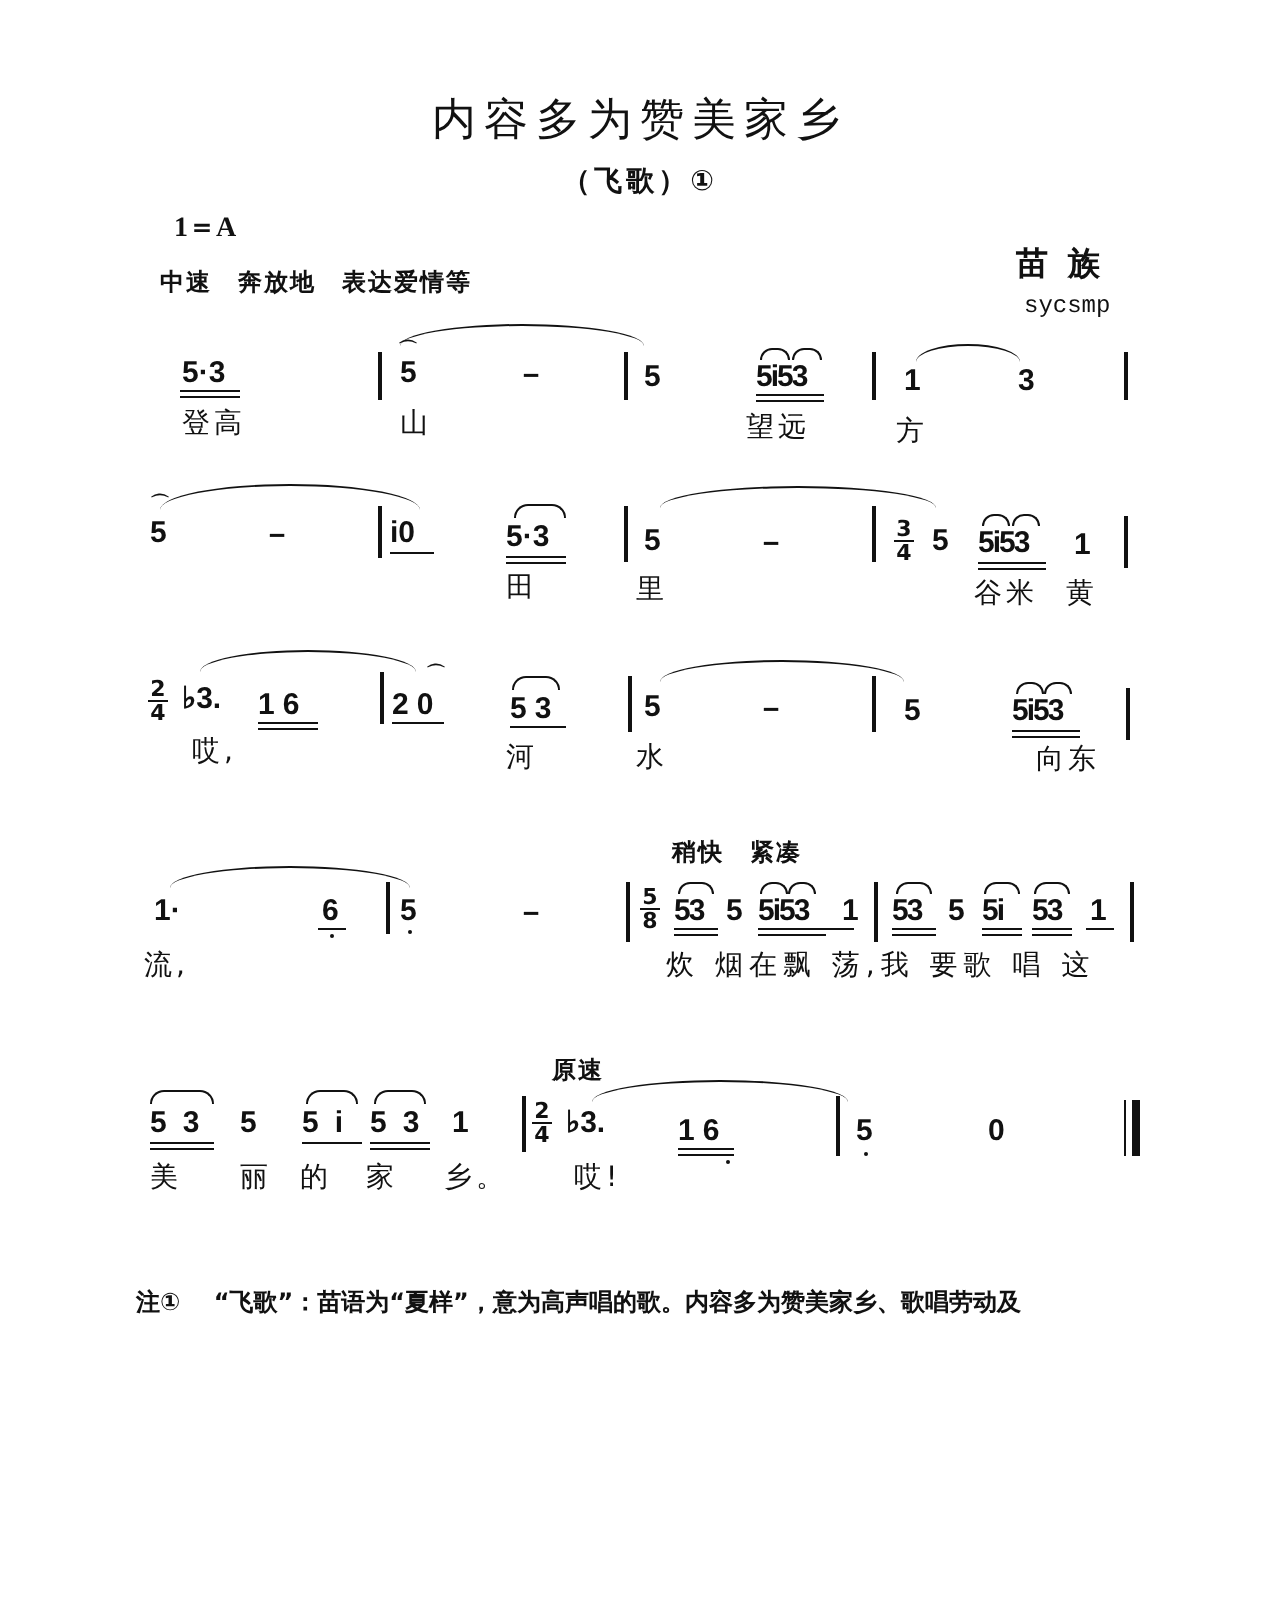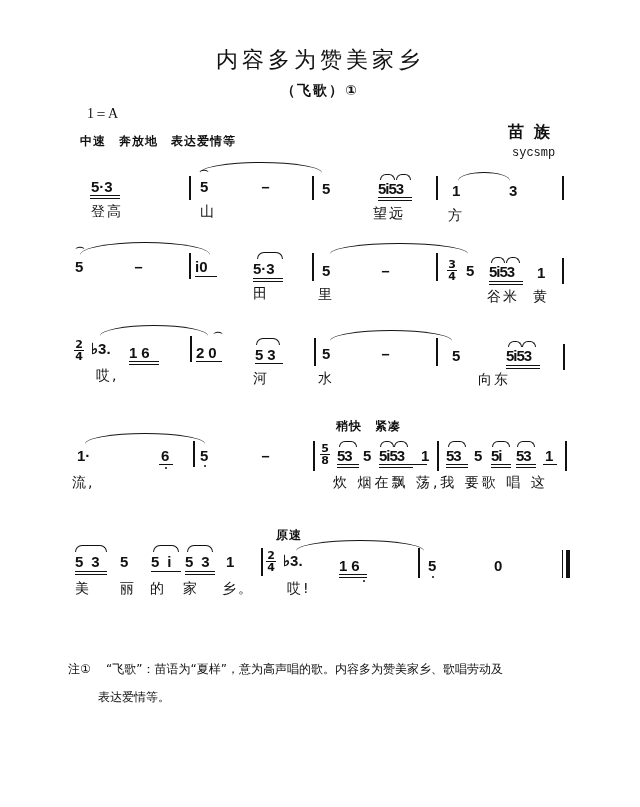--- a/index.html
+++ b/index.html
@@ -1,34 +1,34 @@
 <!DOCTYPE html>
 <html><head>
 <meta charset="utf-8">
 <style>
   html, body { margin:0; padding:0; background:#ffffff; }
   body { width:640px; height:807px; position:relative; overflow:hidden;
          font-family:"DejaVu Sans", sans-serif; color:#111; }
   .abs { position:absolute; }
   .title { left:0; width:640px; top:45px; text-align:center; font-size:22px; letter-spacing:4px; font-family:"DejaVu Serif", serif; }
   .subtitle { left:0; width:640px; top:82px; text-align:center; font-size:14px; font-weight:bold; letter-spacing:2px; }
-  .key { left:87px; top:105px; font-size:14px; font-weight:normal; font-family:"Liberation Serif", serif; }
+  .key { left:87px; top:105px; font-size:14px; font-weight:bold; font-family:"Liberation Serif", serif; }
   .tempo { left:80px; top:133px; font-size:12px; font-weight:bold; letter-spacing:1px; }
   .ethnic { left:508px; top:122px; font-size:16px; font-weight:bold; letter-spacing:10px; }
   .credit { left:512px; top:146px; font-size:12px; font-family:"Liberation Mono", monospace; }
   .note { font-size:15px; font-weight:bold; font-family:"Liberation Sans", sans-serif; white-space:nowrap; }
   .lyric { font-size:14px; white-space:nowrap; letter-spacing:2px; }
   .bar { position:absolute; width:2px; background:#111; }
   .ul { position:absolute; height:1px; background:#111; }
   .slur { position:absolute; border-top:1.5px solid #111; border-radius:50% 50% 0 0 / 100% 100% 0 0; }
   .tie { position:absolute; border:1.5px solid #111; border-bottom:none; border-left-color:#111; border-right-color:#111; border-radius:14px 14px 0 0; }
   .ts { position:absolute; font-size:11px; font-weight:bold; line-height:11px; text-align:center; width:10px; }
   .ts .n { border-bottom:1px solid #111; display:block; }
   .mark { font-size:12px; font-weight:bold; letter-spacing:1px; }
-  .footnote { left:68px; top:655px; font-size:12px; font-weight:normal; line-height:28px; width:520px; }
+  .footnote { left:68px; top:637px; font-size:12px; font-weight:bold; line-height:28px; width:520px; }
   .footnote .l2 { padding-left:30px; display:block; }
   .final-thin { position:absolute; width:1px; background:#111; }
   .final-thick { position:absolute; width:4px; background:#111; }
   .dot { position:absolute; width:2px; height:2px; background:#111; border-radius:1px; }
   .ferm { position:absolute; font-size:10px; font-weight:bold; }
 </style>
 </head>
 <body>
 
 <div class="abs title">内容多为赞美家乡</div>
@@ -119,21 +119,21 @@
   <span class="abs note" style="left:452px;top:347px">5</span>
   <div class="tie" style="left:508px;top:341px;width:12px;height:5px"></div>
   <div class="tie" style="left:522px;top:341px;width:12px;height:5px"></div>
   <span class="abs note" style="left:506px;top:347px;letter-spacing:-1px">5i53</span>
   <div class="ul" style="left:506px;top:365px;width:34px"></div>
   <div class="ul" style="left:506px;top:368px;width:34px"></div>
   <div class="bar" style="left:563px;top:344px;height:26px"></div>
   <span class="abs lyric" style="left:96px;top:367px">哎,</span>
   <span class="abs lyric" style="left:253px;top:370px">河</span>
   <span class="abs lyric" style="left:318px;top:370px">水</span>
-  <span class="abs lyric" style="left:478px;top:371px">向东</span>
+  <span class="abs lyric" style="left:518px;top:371px">向东</span>
 </div>
 
 <div>
   <span class="abs mark" style="left:336px;top:418px">稍快　紧凑</span>
   <span class="abs note" style="left:77px;top:447px">1·</span>
   <div class="slur" style="left:85px;top:433px;width:120px;height:10px"></div>
   <span class="abs note" style="left:161px;top:447px">6</span>
   <div class="ul" style="left:159px;top:464px;width:14px"></div>
   <div class="dot" style="left:165px;top:467px"></div>
   <div class="bar" style="left:193px;top:441px;height:26px"></div>
@@ -206,14 +206,13 @@
   <span class="abs lyric" style="left:75px;top:580px">美</span>
   <span class="abs lyric" style="left:120px;top:580px">丽</span>
   <span class="abs lyric" style="left:150px;top:580px">的</span>
   <span class="abs lyric" style="left:183px;top:580px">家</span>
   <span class="abs lyric" style="left:222px;top:580px">乡。</span>
   <span class="abs lyric" style="left:287px;top:580px">哎!</span>
 </div>
 
 <div class="abs footnote">
   <span>注①</span>&nbsp;&nbsp;&nbsp;&nbsp;<span>“飞歌”：苗语为“夏样”，意为高声唱的歌。内容多为赞美家乡、歌唱劳动及</span>
-  <span class="l2">表达爱情等。</span>
 </div>
 
 </body></html>

